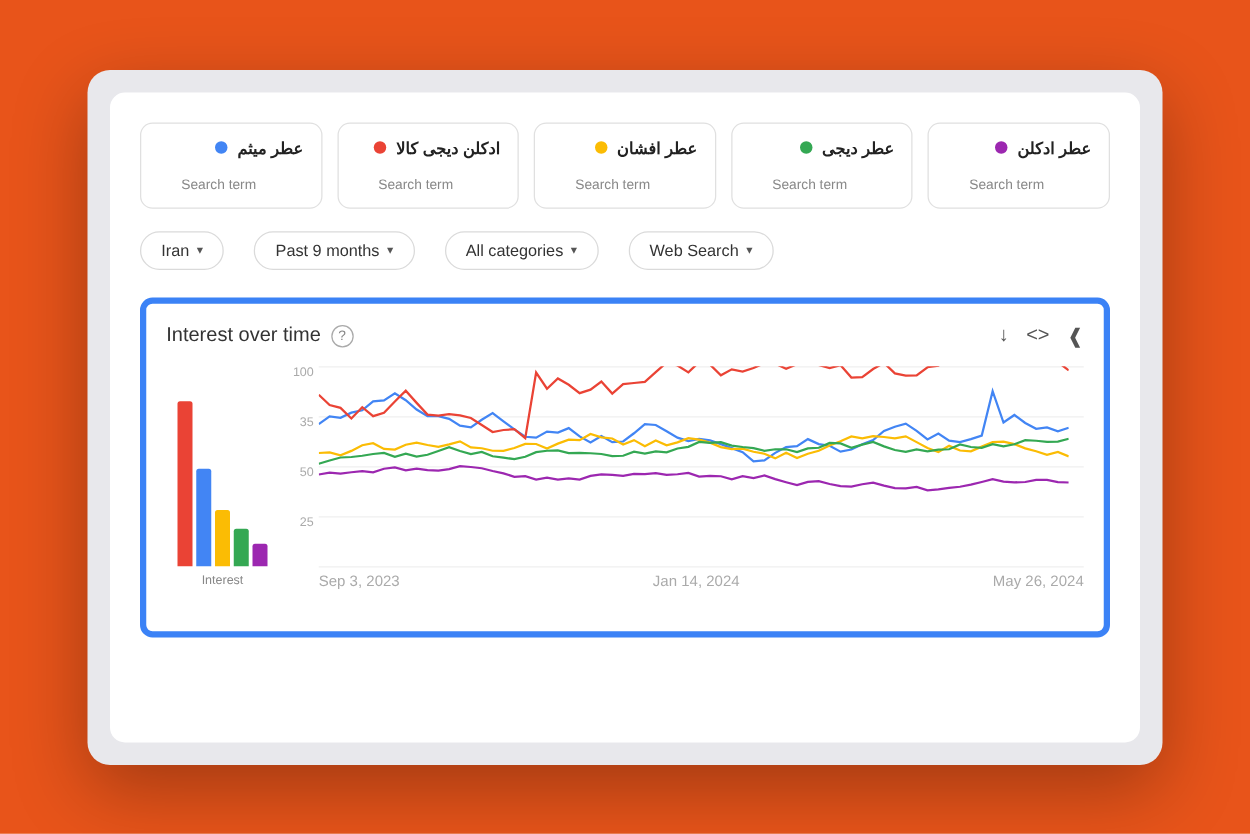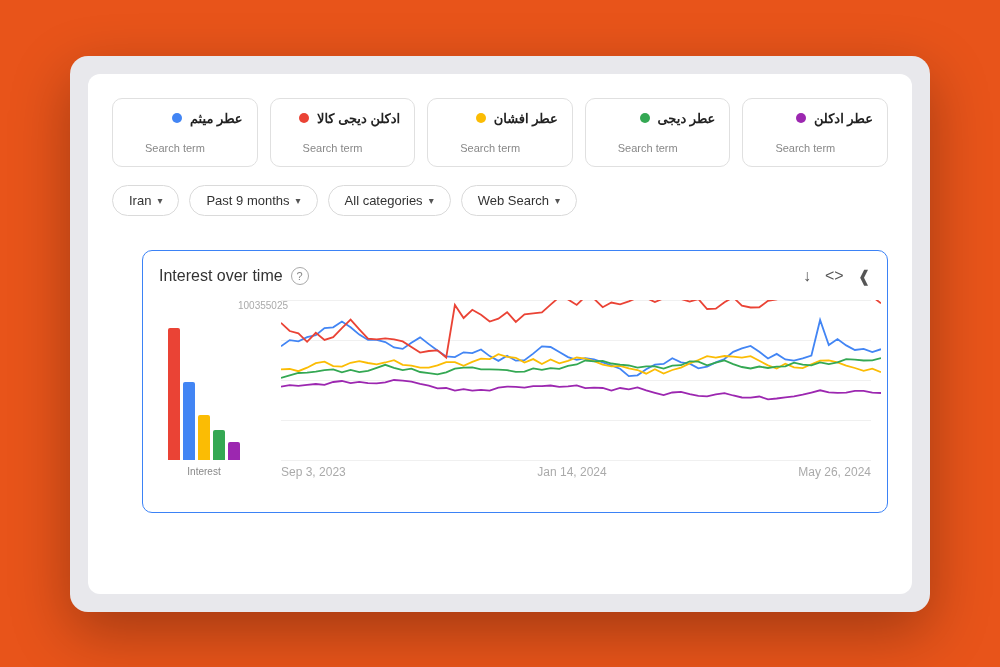--- a/index.html
+++ b/index.html
@@ -61,22 +61,22 @@
       direction: rtl;
     }
     .term-label {
       font-size: 11px;
       color: #888;
       padding-left: 18px;
     }
     
     .filters-row {
       display: flex;
-      gap: 10px;
-      margin-bottom: 34px;
+      gap: 24px;
+      margin-bottom: 22px;
     }
     .filter-btn {
       border: 1px solid #dadada;
       border-radius: 22px;
       padding: 7px 16px;
       font-size: 13px;
       background: #fff;
       color: #333;
       display: flex;
       align-items: center;
@@ -85,22 +85,21 @@
     }
     .filter-btn .arrow {
       font-size: 10px;
       color: #555;
     }
     
     .chart-section {
       background: #fff;
       border-radius: 10px;
       padding: 16px 16px 12px;
-      border: 1px solid #3b82f6;
-      margin-left: 30px;
+      border: 5px solid #3b82f6;
     }
     .chart-header {
       display: flex;
       justify-content: space-between;
       align-items: center;
       margin-bottom: 14px;
     }
     .chart-title-group {
       display: flex;
       align-items: center;
@@ -166,22 +165,22 @@
       flex: 1;
       position: relative;
       padding-left: 10px;
     }
     .y-axis {
       position: absolute;
       left: 0;
       top: 0;
       height: 160px;
       display: flex;
-      flex-direction: row;
-      justify-content: center;
+      flex-direction: column;
+      justify-content: space-between;
       width: 28px;
     }
     .y-label {
       font-size: 10px;
       color: #aaa;
       text-align: right;
     }
     .grid-lines {
       position: absolute;
       left: 32px;

